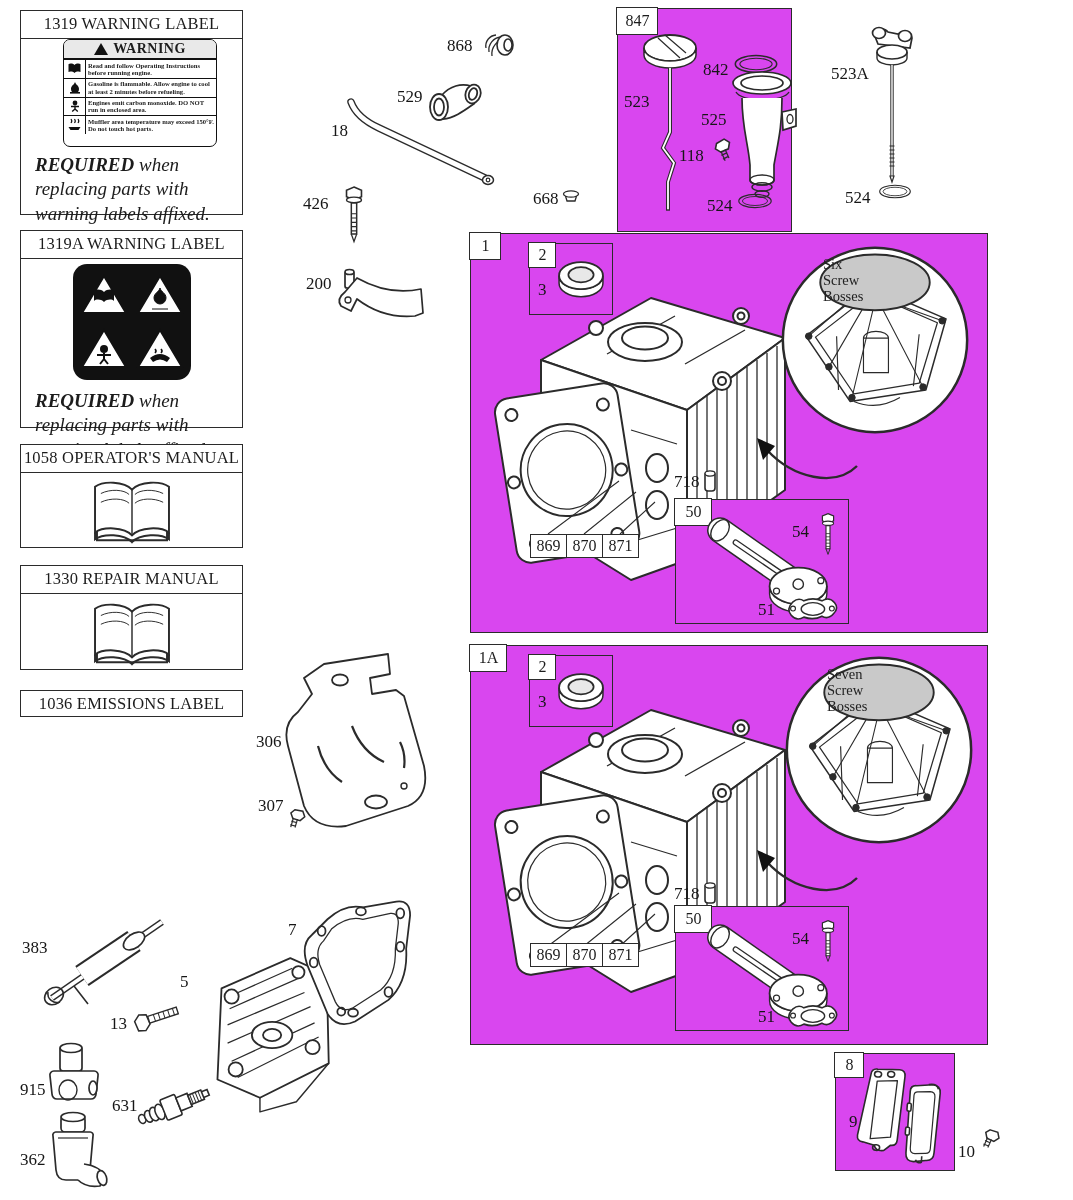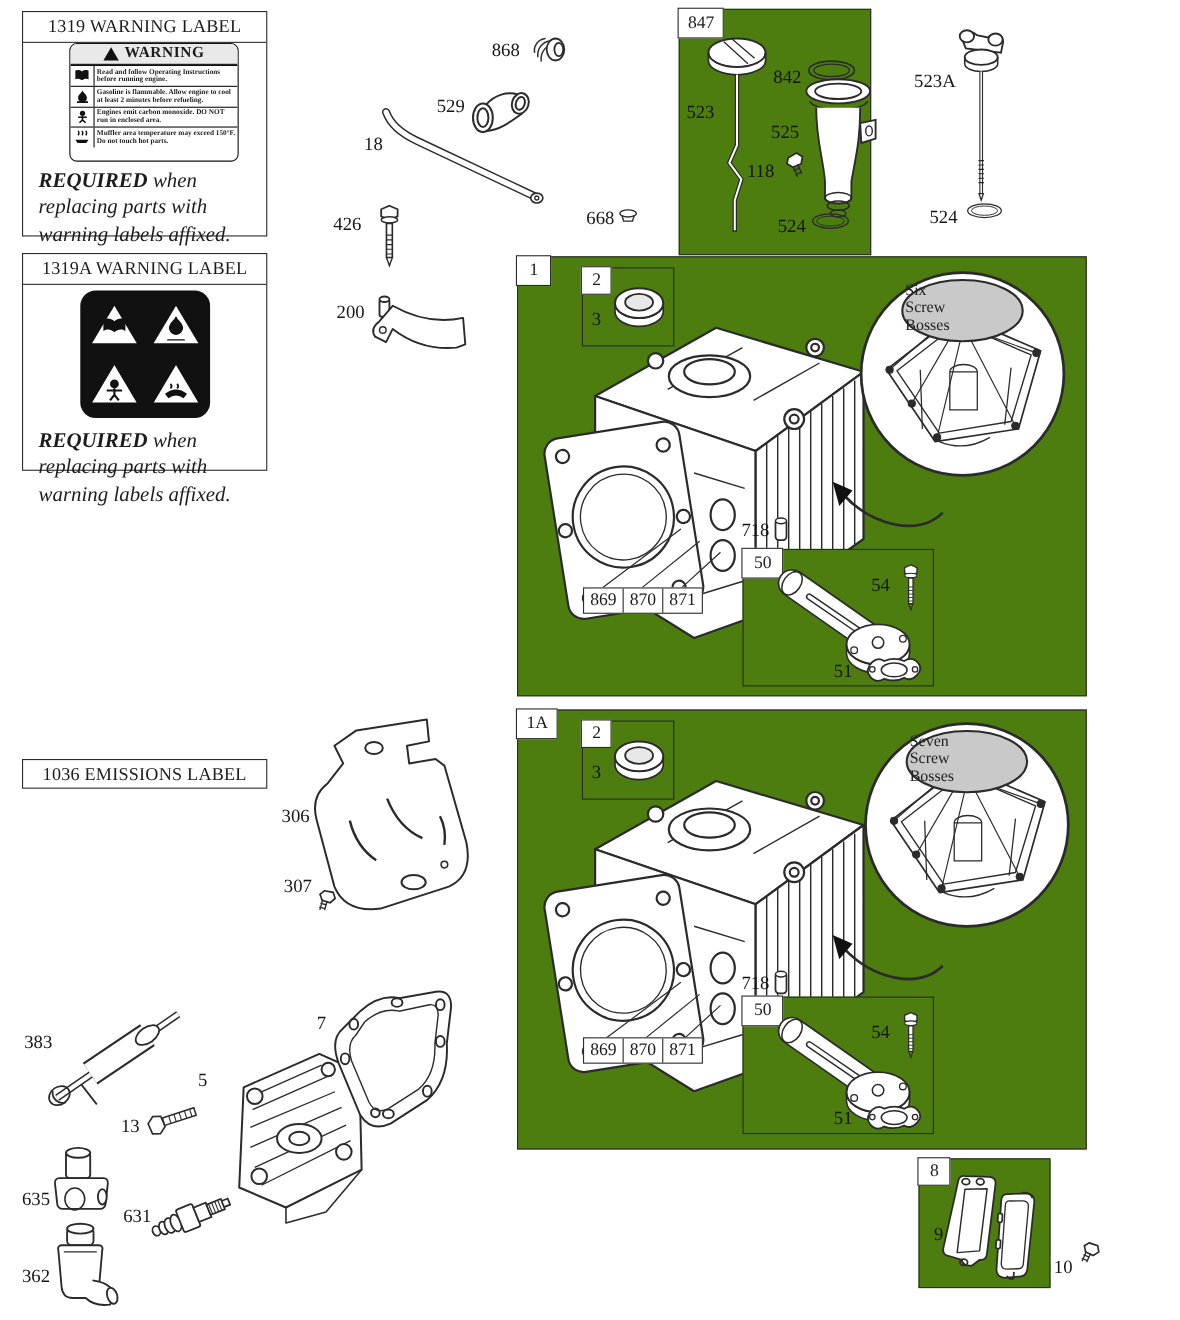--- a/index.html
+++ b/index.html
@@ -1,20 +1,20 @@
 <!DOCTYPE html>
 <html><head>
 <meta charset="utf-8">
 <style>
   html,body{margin:0;padding:0;background:#fff}
   #page{position:relative;width:1073px;height:1200px;background:#fff;overflow:hidden;
         font-family:Liberation Serif, serif;color:#1c1c1c}
   .abs{position:absolute}
   .lbl{position:absolute;font-size:17px;color:#161616;white-space:nowrap}
-  .pbox{position:absolute;border:1.6px solid #2b2b2b;background:#4d7c0f}
+  .pbox{position:absolute;border:1.6px solid #2b2b2b;background:#d946ef}
   .tab{position:absolute;left:-1.6px;top:-1.6px;border:1.6px solid #2b2b2b;background:#fff;
        font-size:16px;display:flex;align-items:center;justify-content:center}
   .ibx{position:absolute;left:20px;width:221px;border:1.7px solid #2b2b2b;background:#fff}
   .ittl{border-bottom:1.7px solid #2b2b2b;text-align:center;font-size:16.5px;padding:3px 0 4px;letter-spacing:.2px}
   .req{position:absolute;left:14px;right:4px;font-style:italic;font-size:19px;line-height:1.28}
   .req b{font-weight:bold}
   .cells{position:absolute;display:flex;border:1.6px solid #2b2b2b;background:#fff}
   .cells div{width:35px;text-align:center;font-size:16px;padding:2px 0;border-right:1.6px solid #2b2b2b}
   .cells div:last-child{border-right:none}
   .note{position:absolute;text-align:left;font-size:14.5px;line-height:1.12;color:#222}
@@ -206,21 +206,33 @@
       <path d="M25,3 L47,40 L3,40 Z" fill="#fff" stroke="#111" stroke-width="2"></path>
       <path d="M15,31 q10,-8 20,0 l-3,4 q-7,-5 -14,0 z" fill="#111"></path>
           <path d="M20,22 q2,2 0,4 M26,22 q2,2 0,4" stroke="#111" stroke-width="1.6" fill="none"></path>
     </svg>
   </div>
   <div class="req" style="top:158px">
     <b>REQUIRED</b><span> when replacing parts with warning labels affixed.</span>
   </div>
 </div>
 
-
+<div class="ibx" style="top:444px;height:102px">
+  <div class="ittl">1058 OPERATOR'S MANUAL</div>
+  <svg class="abs" style="left:62px;top:31px" width="98" height="72" viewBox="0 0 100 74">
+        <use href="#sym-book"></use>
+      </svg>
+</div>
+
+<div class="ibx" style="top:565px;height:103px">
+  <div class="ittl">1330 REPAIR MANUAL</div>
+  <svg class="abs" style="left:62px;top:32px" width="98" height="72" viewBox="0 0 100 74">
+        <use href="#sym-book"></use>
+      </svg>
+</div>
 
 <div class="ibx" style="top:690px;height:25px">
   <div class="ittl" style="border-bottom:none">1036 EMISSIONS LABEL</div>
 </div>
 
 <span class="lbl" style="left:447px;top:36px">868</span>
 <svg class="abs" style="left:482px;top:30px" width="34" height="30" viewBox="0 0 34 30">
   <g fill="#fff" stroke="#2b2b2b" stroke-width="1.6">
     <path d="M4,18 a11,11 0 0 1 10,-13 M7,22 a13,13 0 0 1 12,-15 M10,26 a15,15 0 0 1 14,-17" fill="none" stroke-width="1.3"></path>
     <ellipse cx="23" cy="15" rx="8" ry="10"></ellipse>
@@ -492,21 +504,21 @@
         <ellipse cx="64" cy="14" rx="5" ry="4" fill="none"></ellipse>
     <ellipse cx="104" cy="16" rx="4" ry="5" fill="none"></ellipse>
         <ellipse cx="104" cy="50" rx="4" ry="5" fill="none"></ellipse>
     <ellipse cx="92" cy="96" rx="4" ry="5" fill="none"></ellipse>
         <ellipse cx="56" cy="117" rx="5" ry="4" fill="none"></ellipse>
     <ellipse cx="16" cy="66" rx="4" ry="5" fill="none"></ellipse>
         <ellipse cx="44" cy="116" rx="4" ry="4" fill="none"></ellipse>
   </g>
 </svg>
 
-<span class="lbl" style="left:20px;top:1080px">635</span>
+<span class="lbl" style="left:20px;top:1080px">915</span>
 <svg class="abs" style="left:46px;top:1042px" width="56" height="66" viewBox="0 0 56 66">
   <g fill="#fff" stroke="#2b2b2b" stroke-width="1.7">
     <rect x="14" y="5" width="22" height="24" rx="3"></rect>
         <ellipse cx="25" cy="6" rx="11" ry="4.5"></ellipse>
     <path d="M8,29 h40 a4,4 0 0 1 4,5 l-2,18 a5,5 0 0 1 -5,5 h-34 a5,5 0 0 1 -5,-5 l-2,-18 a4,4 0 0 1 4,-5 z"></path>
     <ellipse cx="47" cy="46" rx="4" ry="7"></ellipse>
     <ellipse cx="22" cy="48" rx="9" ry="10" fill="none" stroke-width="1.4"></ellipse>
   </g>
 </svg>
 

